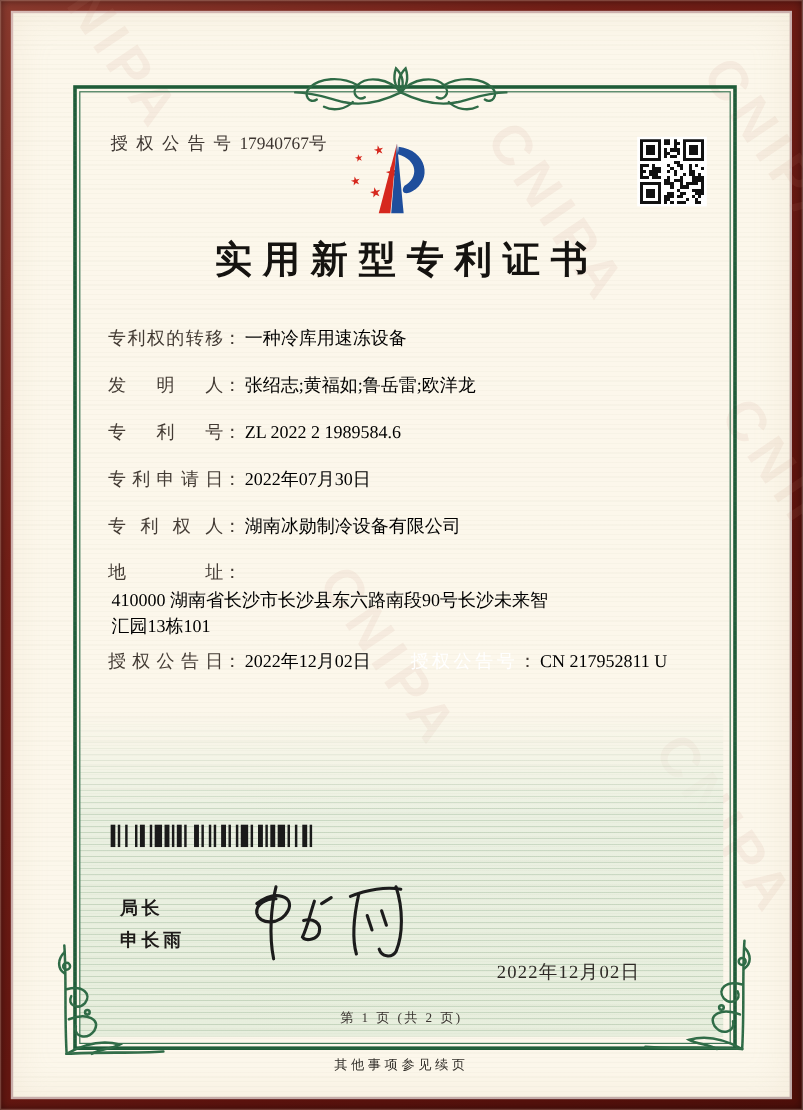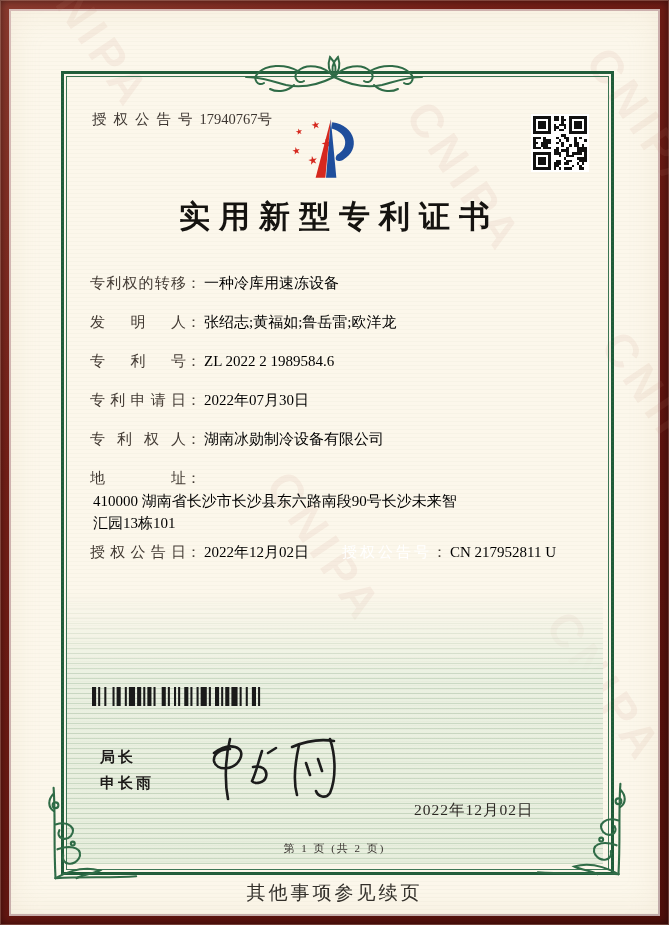--- a/index.html
+++ b/index.html
@@ -42,21 +42,21 @@
             text-align:justify;color:#37322c;}
   .bodytext p{margin:0;text-indent:2em;}
   .barcode{position:absolute;left:92px;top:687px;width:182px;height:19px;}
   .signer{position:absolute;left:100px;font-family:"Liberation Sans","DejaVu Sans",sans-serif;
           font-weight:700;font-size:15px;letter-spacing:3px;color:#1e1c1a;}
   .signer.t1{top:748px;} .signer.t2{top:774px;}
   .signature{position:absolute;left:200px;top:731px;}
   .issue-date{position:absolute;left:414px;top:800px;font-size:15.5px;color:#2e2a26;letter-spacing:1px;}
   .pageinfo{position:absolute;left:0;top:841px;width:669px;text-align:center;font-size:11px;
             letter-spacing:2px;color:#3a3531;}
-  .footnote{position:absolute;left:0;top:880px;width:669px;text-align:center;font-size:19px;
+  .footnote{position:absolute;left:0;top:880px;width:669px;text-align:center;font-size:11px;
             letter-spacing:3px;color:#33302b;}
   .logo{position:absolute;left:288px;top:108px;}
   .qr{position:absolute;left:531px;top:114px;width:54px;height:54px;background:#fff;padding:2px;}
   .flourish{position:absolute;}
   .fl-top{left:224px;top:54px;}
   .fl-bl{left:44px;top:784px;}
   .fl-br{left:534px;top:780px;transform:scaleX(-1);}
 </style>
 </head>
 <body>

